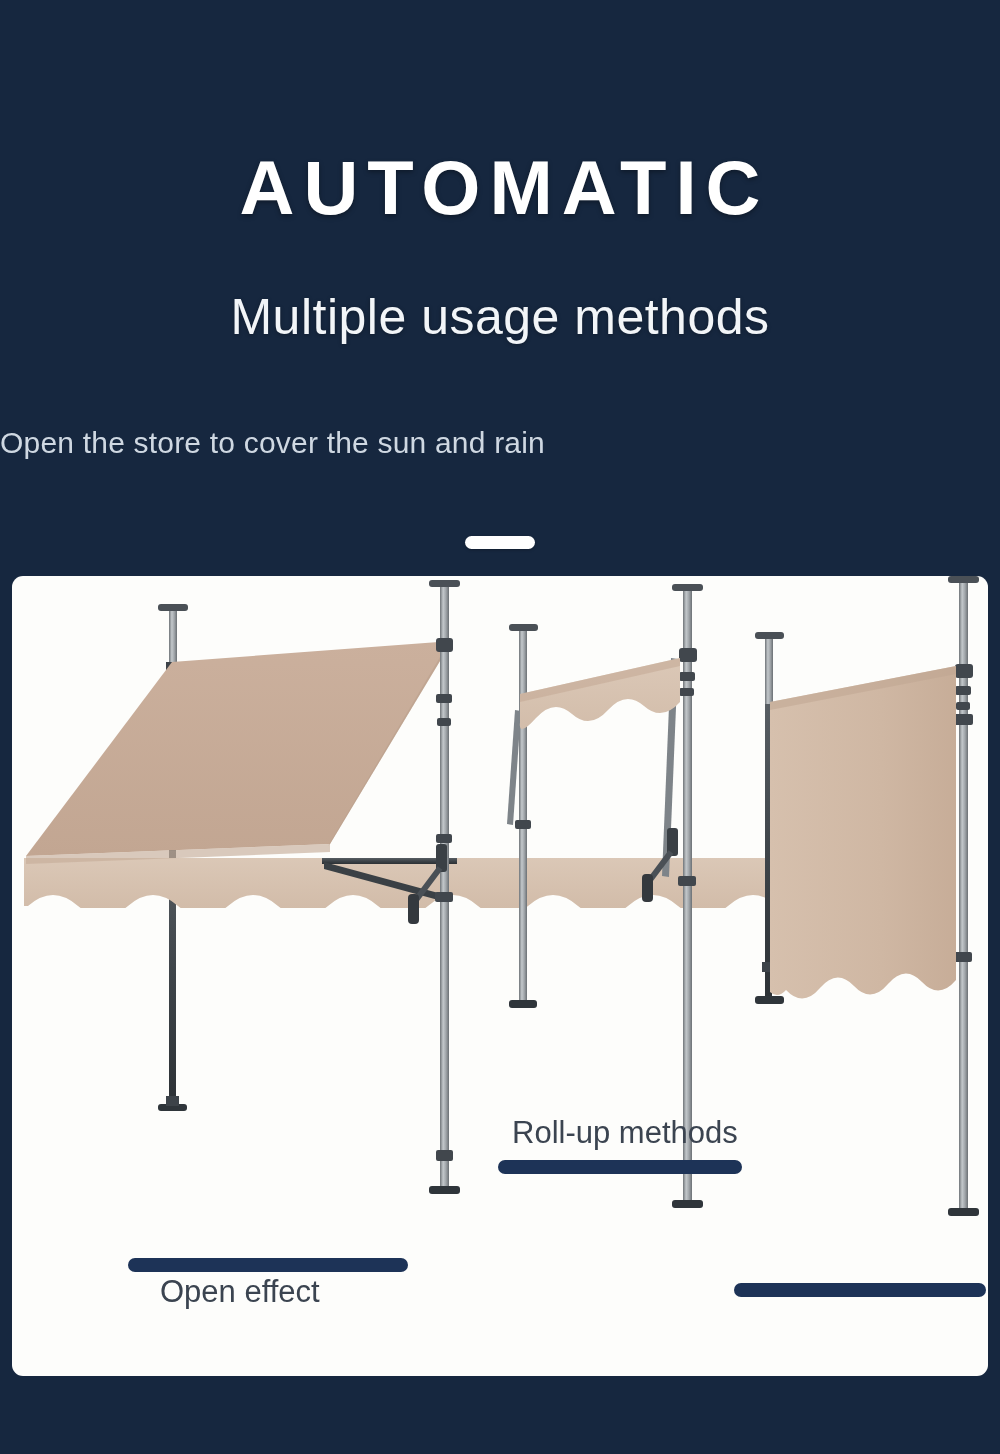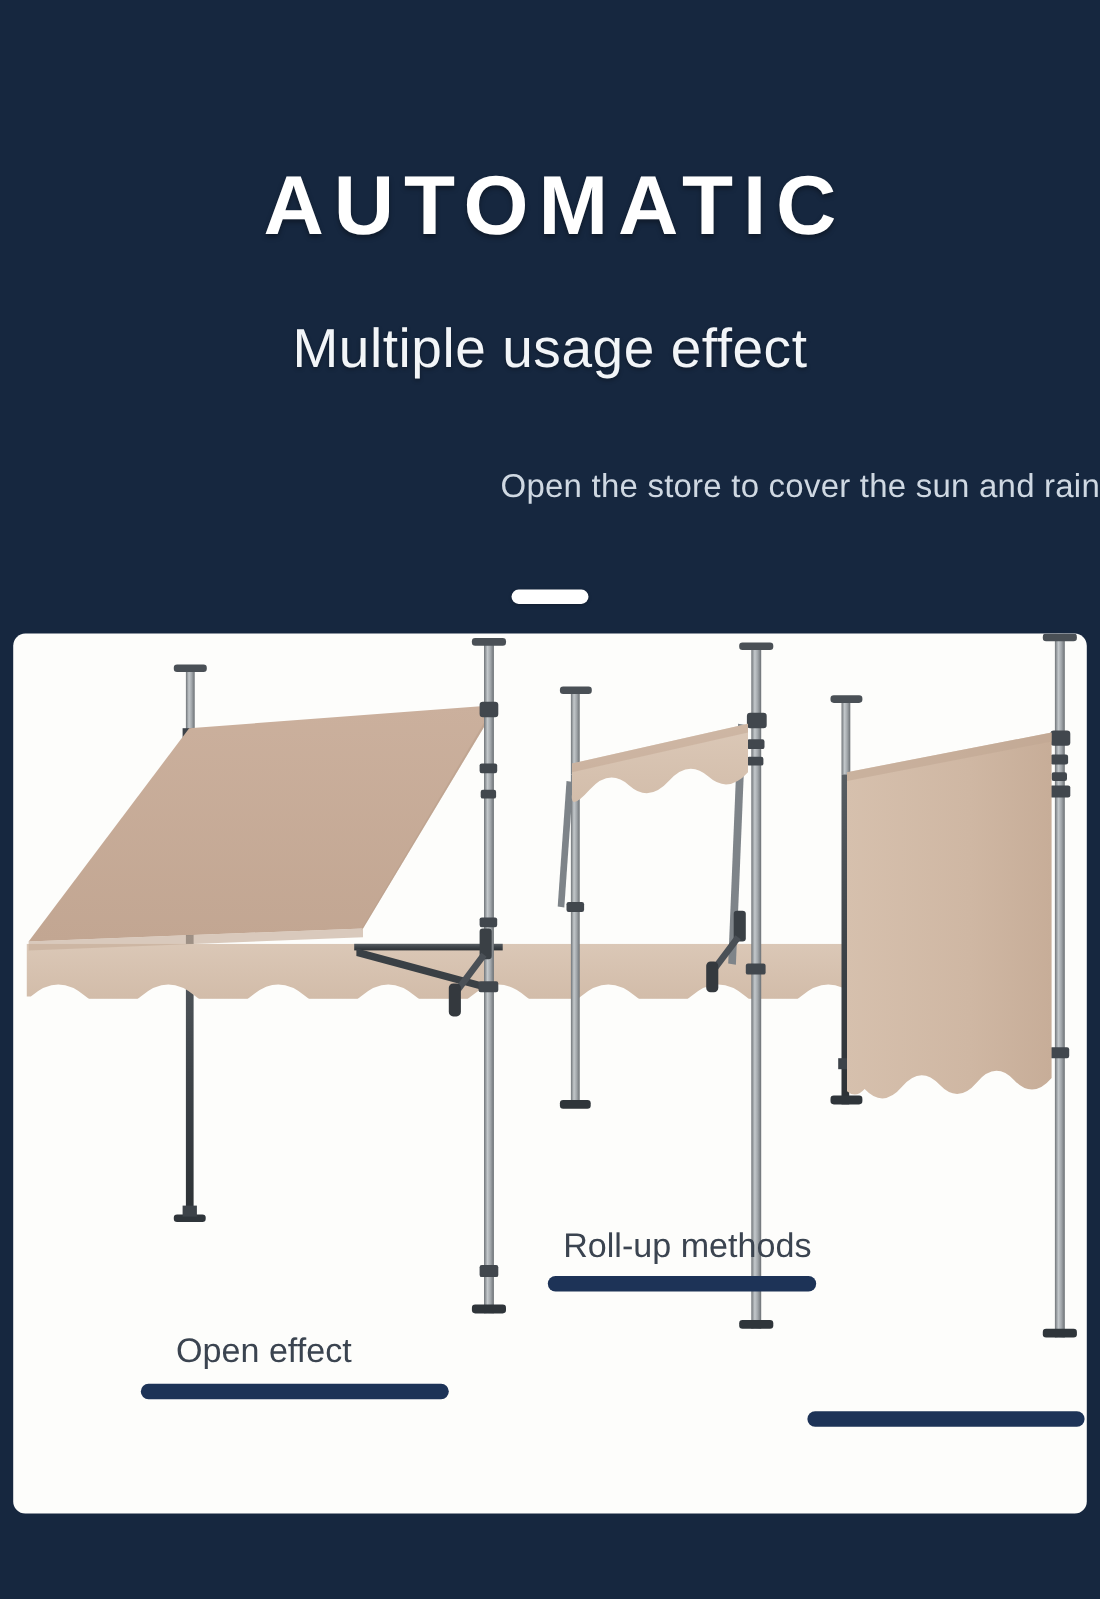--- a/index.html
+++ b/index.html
@@ -58,21 +58,21 @@
     line-height: 1;
     letter-spacing: 0.5px;
     text-shadow: 0 1px 4px rgba(0,0,0,0.30);
   }
 
   .tagline {
     position: absolute;
     left: 0;
     top: 428px;
     width: 1000px;
-    text-align: right;
+    text-align: left;
     font-size: 30px;
     font-weight: 300;
     color: #cfd8e2;
     line-height: 1;
     letter-spacing: 0.2px;
   }
 
   .divider-pill {
     position: absolute;
     left: 465px;
@@ -114,38 +114,38 @@
     line-height: 1;
     white-space: nowrap;
   }
   .caption-bar {
     position: absolute;
     background: #1d3357;
     border-radius: 7px;
     height: 14px;
   }
 
-  .cap-open      { left: 160px; top: 1212px; }
+  .cap-open      { left: 160px; top: 1276px; }
   .bar-open      { left: 128px; top: 1258px; width: 280px; }
 
   .cap-rollup    { left: 512px; top: 1117px; }
   .bar-rollup    { left: 498px; top: 1160px; width: 244px; }
 
   .cap-masking   { left: 762px; top: 1241px; }
   .bar-masking   { left: 734px; top: 1283px; width: 252px; }
 </style>
 </head>
 <body>
 
 <div class="banner">
 
   <div class="header">
     <div class="title">AUTOMATIC</div>
 
-    <div class="subtitle">Multiple usage effect</div>
+    <div class="subtitle">Multiple usage methods</div>
 
     <div class="tagline">Open the store to cover the sun and rain</div>
 
     <div class="divider-pill"></div>
   </div>
 
   <div class="panel">
 
     <svg class="illustration" viewBox="0 0 976 800">
       <defs>

